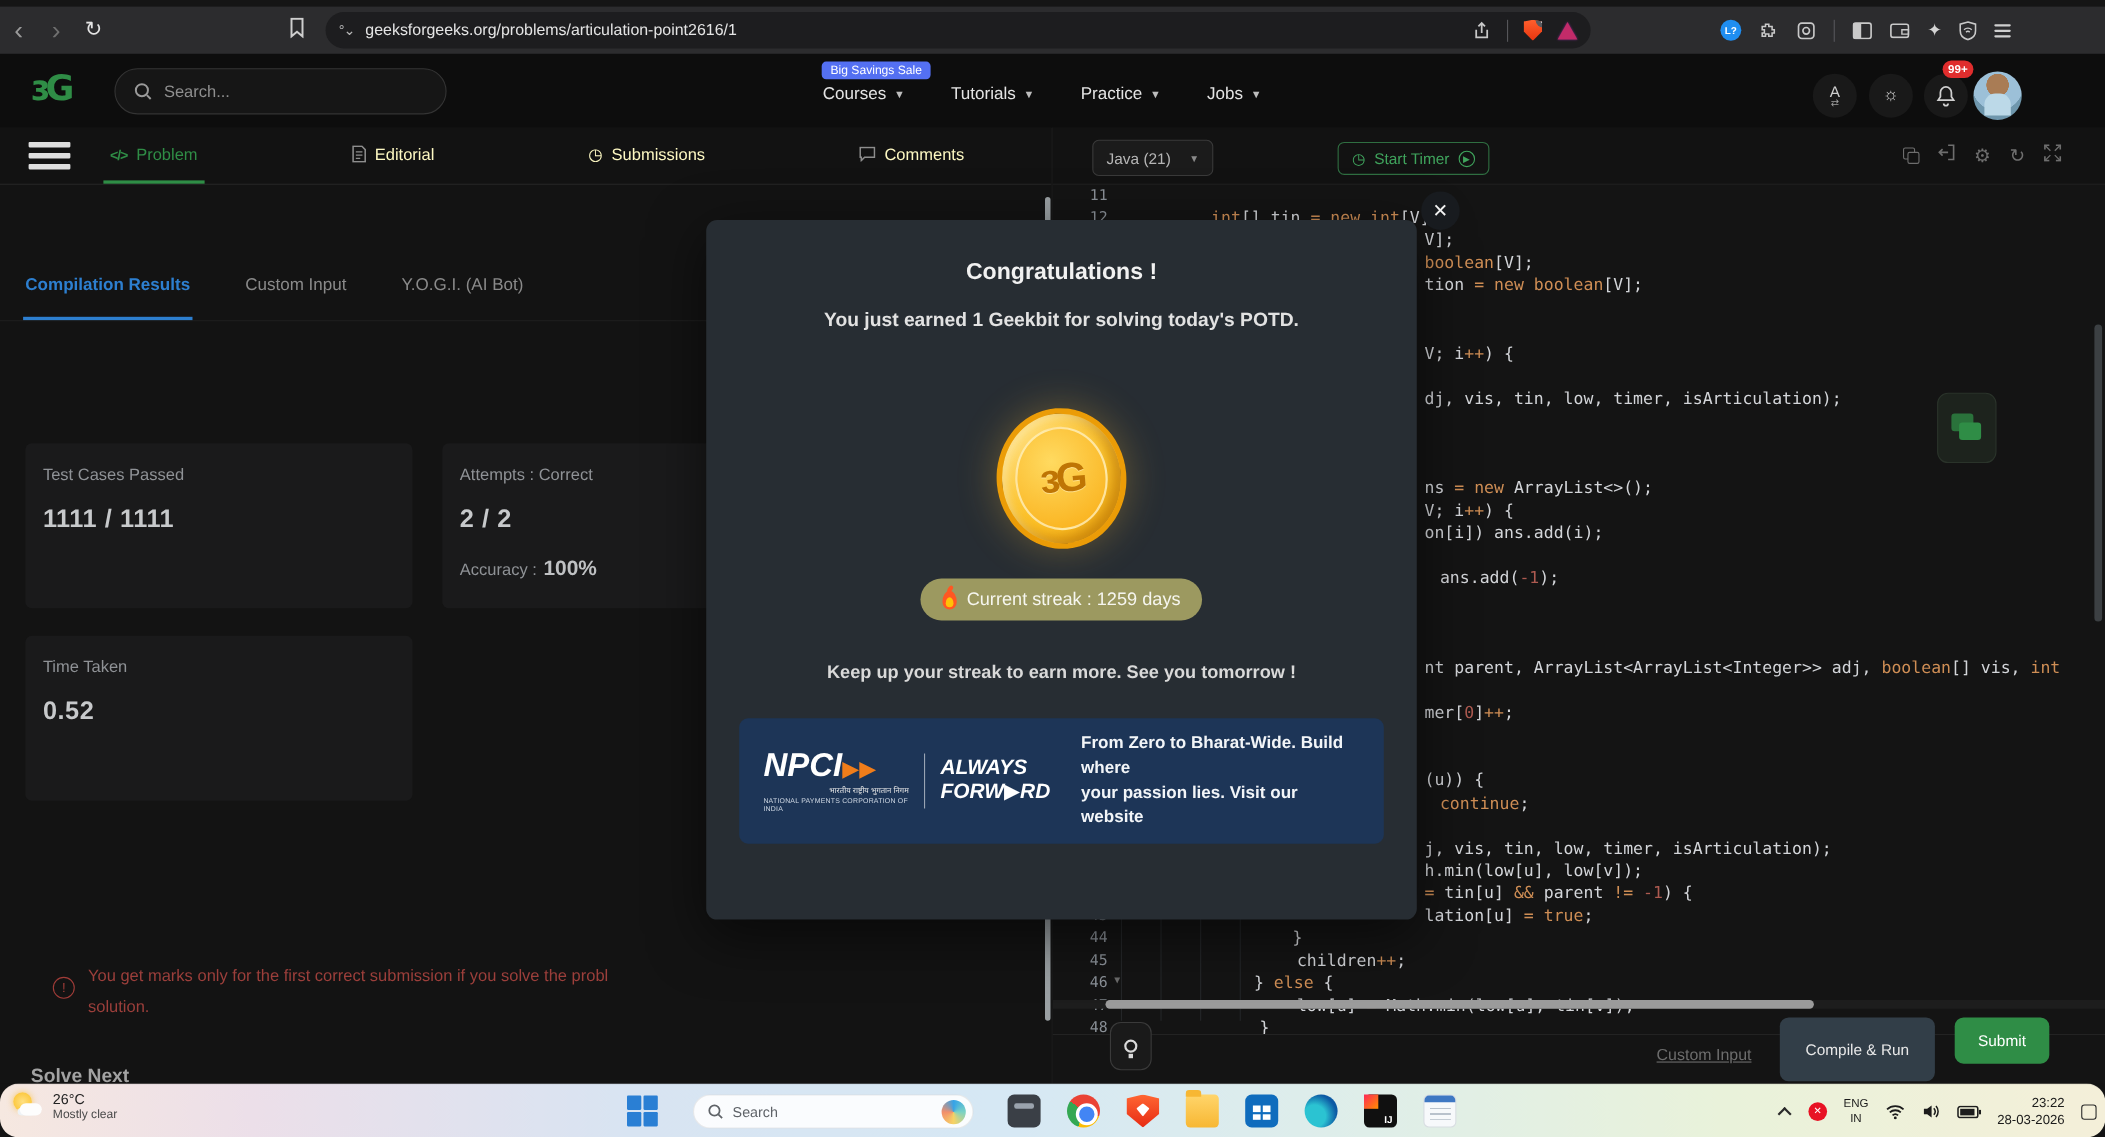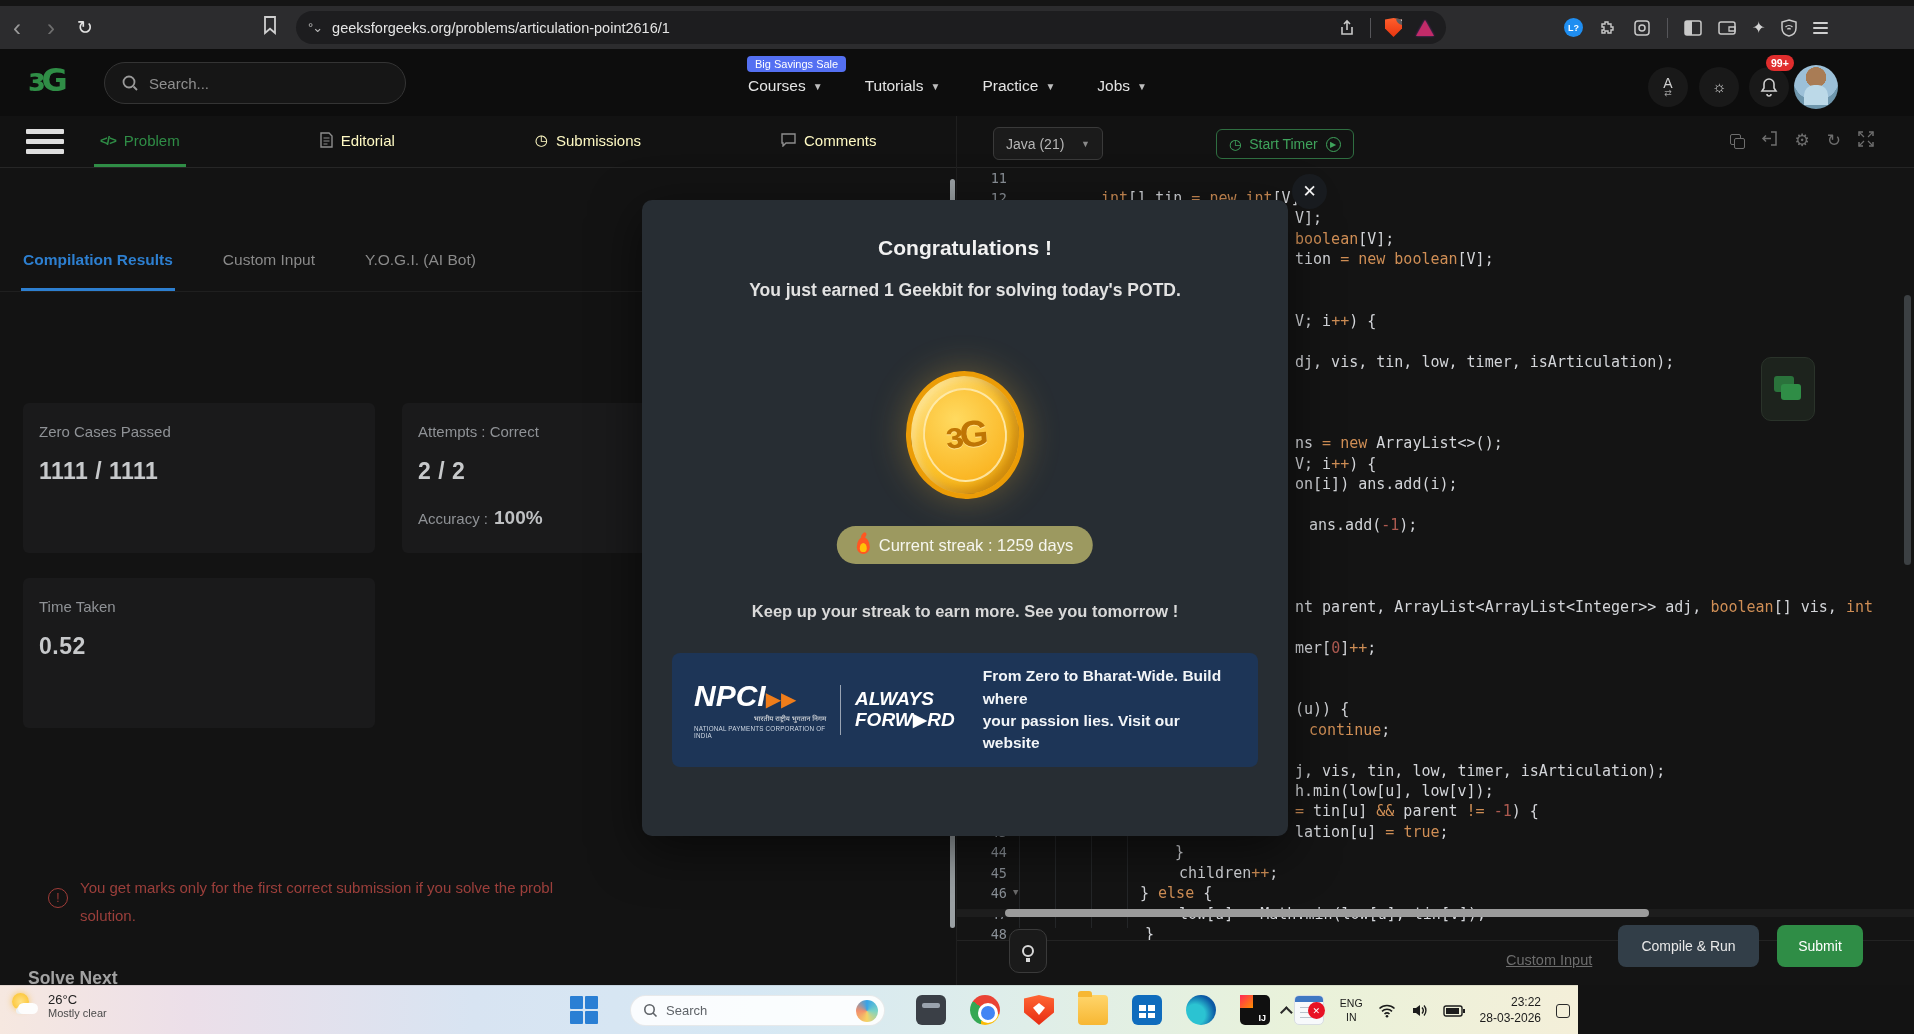--- a/index.html
+++ b/index.html
@@ -127,21 +127,21 @@
     border:1px solid #2a332a; border-radius:10px; cursor:pointer; }
   #chat-fab .b1,#chat-fab .b2 { position:absolute; width:20px; height:16px; background:#2f8d46; border-radius:3px; }
   #chat-fab .b1 { left:12px; top:18px; opacity:.75; } #chat-fab .b2 { left:19px; top:26px; }
   #ed-footer { position:absolute; left:0; top:824px; width:100%; height:45px; background:#141414; border-top:1px solid #232323; }
   #bulb { position:absolute; left:52px; top:-12px; width:38px; height:44px; border:1.5px solid #3a3a3a; border-radius:10px;
     background:#1a1a1a; display:flex; align-items:center; justify-content:center; cursor:pointer; }
   #bulb .b { width:12px; height:12px; border:2px solid #d9d9d9; border-radius:50%; position:relative; }
   #bulb .b::after { content:""; position:absolute; left:2px; top:11px; width:4px; height:4px; background:#d9d9d9; }
   #custom-input-link { position:absolute; left:549px; top:11px; color:#6d6d6d; font-size:14.5px;
     text-decoration:underline; cursor:pointer; }
-  #compile-btn { position:absolute; left:661px; top:-16px; width:141px; height:42px; background:#323e48; color:#e8e8e8;
+  #compile-btn { position:absolute; left:661px; top:-16px; width:141px; height:58px; background:#323e48; color:#e8e8e8;
     border:none; border-radius:8px; font-size:14px; cursor:pointer; font-family:inherit; }
   #submit-btn { position:absolute; left:820px; top:-16px; width:86px; height:42px; background:#2f8d46; color:#fff;
     border:none; border-radius:8px; font-size:14px; cursor:pointer; font-family:inherit; }
 
   
   #modal { position:absolute; left:642px; top:200px; width:646px; height:636px; background:#272d33; border-radius:10px;
     box-shadow:0 14px 50px rgba(0,0,0,.55); z-index:60; text-align:center; }
   #modal-close { position:absolute; right:-39px; top:-26px; width:35px; height:35px; border-radius:50%; background:#181b1f;
     color:#f2f2f2; font-size:17px; font-weight:bold; display:flex; align-items:center; justify-content:center;
     cursor:pointer; z-index:62; }
@@ -169,23 +169,23 @@
   #npci-block { width:150px; }
   #npci-name { color:#fff; font-size:30px; font-weight:800; font-style:italic; letter-spacing:0; line-height:1; }
   #npci-name .arrow { color:#f07d1a; font-size:20px; } 
   #npci-hindi { color:#e8e8e8; font-size:7px; margin-top:3px; text-align:right; }
   #npci-caption { color:#cfd8e4; font-size:6.3px; margin-top:2px; letter-spacing:.2px; }
   #ad-divider { width:1px; height:50px; background:rgba(255,255,255,.55); margin:0 14px; }
   #ad-tagline { color:#fff; font-size:19px; font-style:italic; font-weight:600; line-height:1.1; width:105px; }
   #ad-copy { margin-left:28px; color:#f2f5f8; font-size:15.5px; font-weight:600; line-height:1.45; }
 
   
-  #taskbar { position:absolute; left:0; top:985px; width:1578px; height:49px; z-index:70;
+  #taskbar { position:absolute; left:0; top:985px; width:1914px; height:49px; z-index:70;
     background:linear-gradient(90deg,#f6e8e0 0%,#ecdfe9 12%,#d8e4f2 30%,#d6e8f4 48%,#dfeee9 65%,#e9f2da 82%,#f4efd9 100%);
-    border-top:1px solid rgba(0,0,0,.08); }
+    border-top:1px solid rgba(0,0,0,.08);border-radius:17px; }
   #weather { position:absolute; left:10px; top:4px; display:flex; align-items:center; gap:8px; cursor:pointer; }
   #w-icon { position:relative; width:30px; height:30px; }
   #w-icon .sun { position:absolute; left:2px; top:3px; width:17px; height:17px; border-radius:50%;
     background:radial-gradient(#ffe082,#fbbf24); box-shadow:0 0 6px rgba(250,190,60,.8); }
   #w-icon .cloud { position:absolute; left:8px; top:13px; width:20px; height:11px; border-radius:8px; background:#fdfdfd;
     box-shadow:-4px 2px 0 -2px #eef2f5; }
   #w-temp { font-size:13px; color:#222; } #w-desc { font-size:11px; color:#4a4a4a; }
   #start-btn { position:absolute; left:570px; top:10px; width:30px; height:30px; display:grid;
     grid-template-columns:13px 13px; grid-template-rows:13px 13px; gap:2px; cursor:pointer; }
   #start-btn i { background:#2a7fd4; border-radius:1px; }
@@ -384,21 +384,21 @@
         <div class="ow-tab active">Compilation Results</div>
         <div class="ow-tab">Custom Input</div>
         <div class="ow-tab">Y.O.G.I. (AI Bot)</div>
       </div>
     <div id="status-row">
       <span id="status-text">Problem Solved Successfully</span>
       <span id="status-check">✓</span>
     </div>
     <div id="cards">
         <div class="res-card" style="left: 23px; top: 287px;">
-          <div class="lbl">Zero Cases Passed</div>
+          <div class="lbl">Test Cases Passed</div>
           <div class="val">1111 / 1111</div>
         </div>
         <div class="res-card" style="left: 402px; top: 287px;">
           <div class="lbl">Attempts : Correct</div>
           <div class="val">2 / 2</div>
           <div class="sub">Accuracy :<b>100%</b></div>
         </div>
         <div class="res-card" style="left: 23px; top: 462px;">
           <div class="lbl">Time Taken</div>
           <div class="val">0.52</div>

